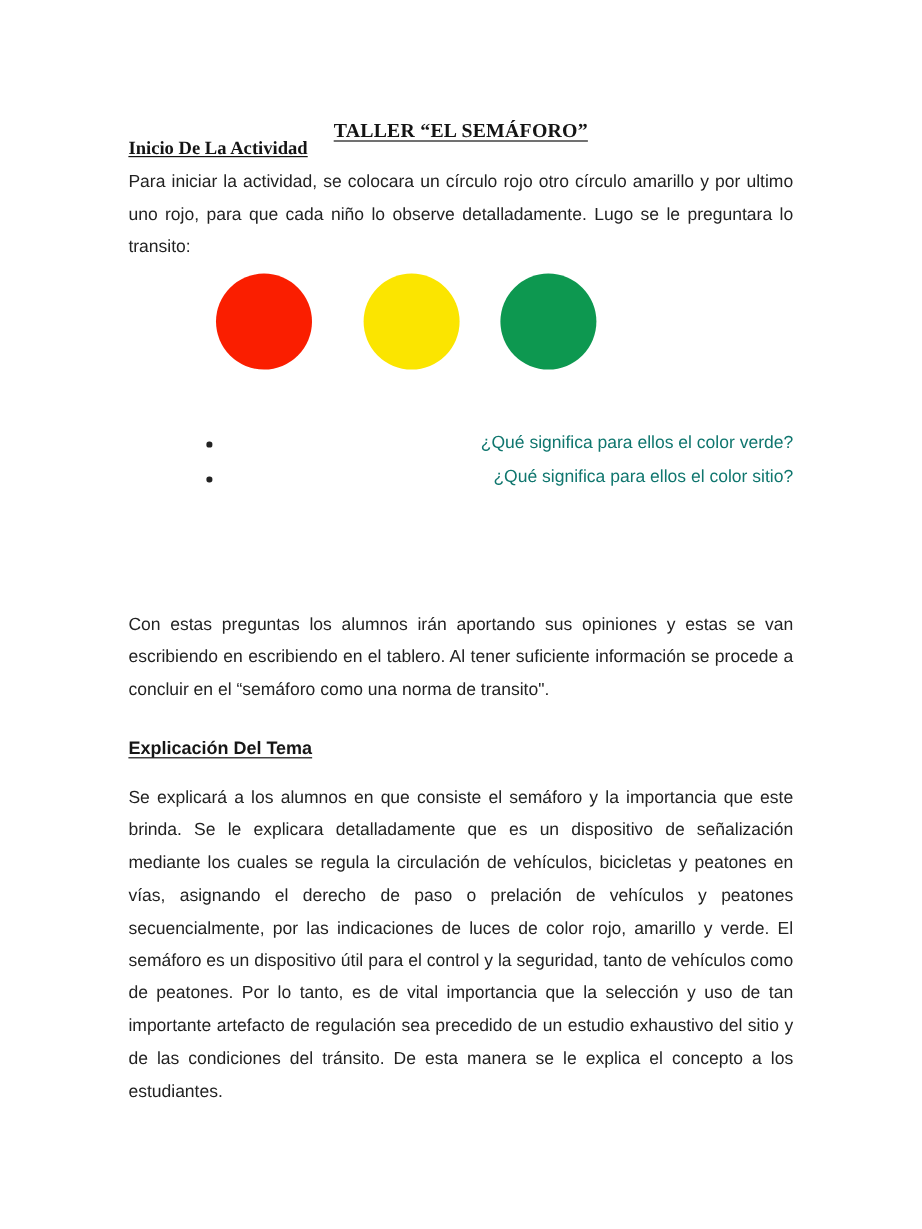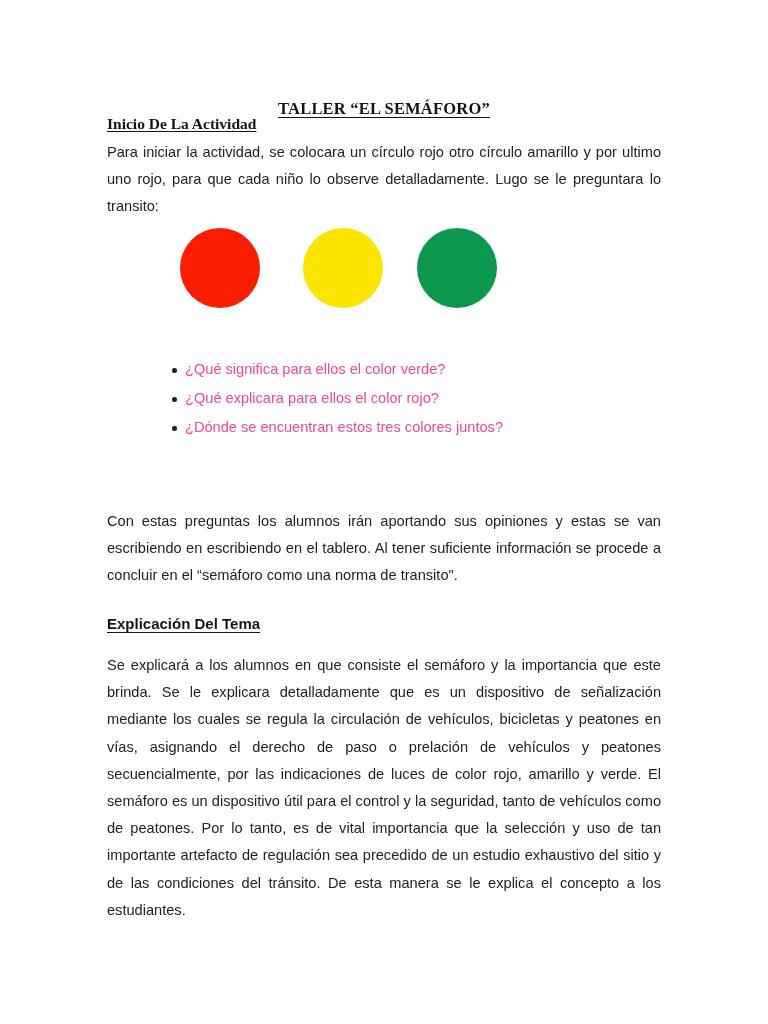--- a/index.html
+++ b/index.html
@@ -118,21 +118,22 @@
     margin: 0;
     padding: 0;
     list-style: none;
   }
   .bullets li {
     position: relative;
     padding-left: 78px;
     font-family: "Liberation Sans", sans-serif;
     font-size: 14.6px;
     line-height: 29px;
-    color: #ec4899;
+    color: #0f766e;
+    text-align: right;
   }
   .bullets li::before {
     content: "";
     position: absolute;
     left: 65px;
     top: 13px;
     width: 4.5px;
     height: 4.5px;
     border-radius: 50%;
     background: #222222;
@@ -152,22 +153,21 @@
     <p class="para" style="top:139px;">Para iniciar la actividad, se colocara un círculo rojo otro círculo amarillo y por ultimo uno rojo, para que cada niño lo observe detalladamente. Lugo se le preguntara lo transito:</p>
 
     <div class="circles">
       <div class="circle circle-red" style="background:#FA1E00;"></div>
       <div class="circle circle-yellow" style="background:#FBE500;"></div>
       <div class="circle circle-green" style="background:#0D9850;"></div>
     </div>
 
     <ul class="bullets">
       <li>¿Qué significa para ellos el color verde?</li>
-      <li>¿Qué explicara para ellos el color rojo?</li>
-      <li>¿Dónde se encuentran estos tres colores juntos?</li>
+      <li>¿Qué significa para ellos el color sitio?</li>
     </ul>
 
     <p class="para" style="top:508px;">Con estas preguntas los alumnos irán aportando sus opiniones y estas se van escribiendo en escribiendo en el tablero. Al tener suficiente información se procede a concluir en el “semáforo como una norma de transito".</p>
 
     <h2 class="heading-sans" style="top:603px;"><span class="u">Explicación Del Tema</span></h2>
 
     <p class="para" style="top:652px;">Se explicará a los alumnos en que consiste el semáforo y la importancia que este brinda. Se le explicara detalladamente que es un dispositivo de señalización mediante los cuales se regula la circulación de vehículos, bicicletas y peatones en vías, asignando el derecho de paso o prelación de vehículos y peatones secuencialmente, por las indicaciones de luces de color rojo, amarillo y verde. El semáforo es un dispositivo útil para el control y la seguridad, tanto de vehículos como de peatones. Por lo tanto, es de vital importancia que la selección y uso de tan importante artefacto de regulación sea precedido de un estudio exhaustivo del sitio y de las condiciones del tránsito. De esta manera se le explica el concepto a los estudiantes.</p>
 
   </div>
 </div>

